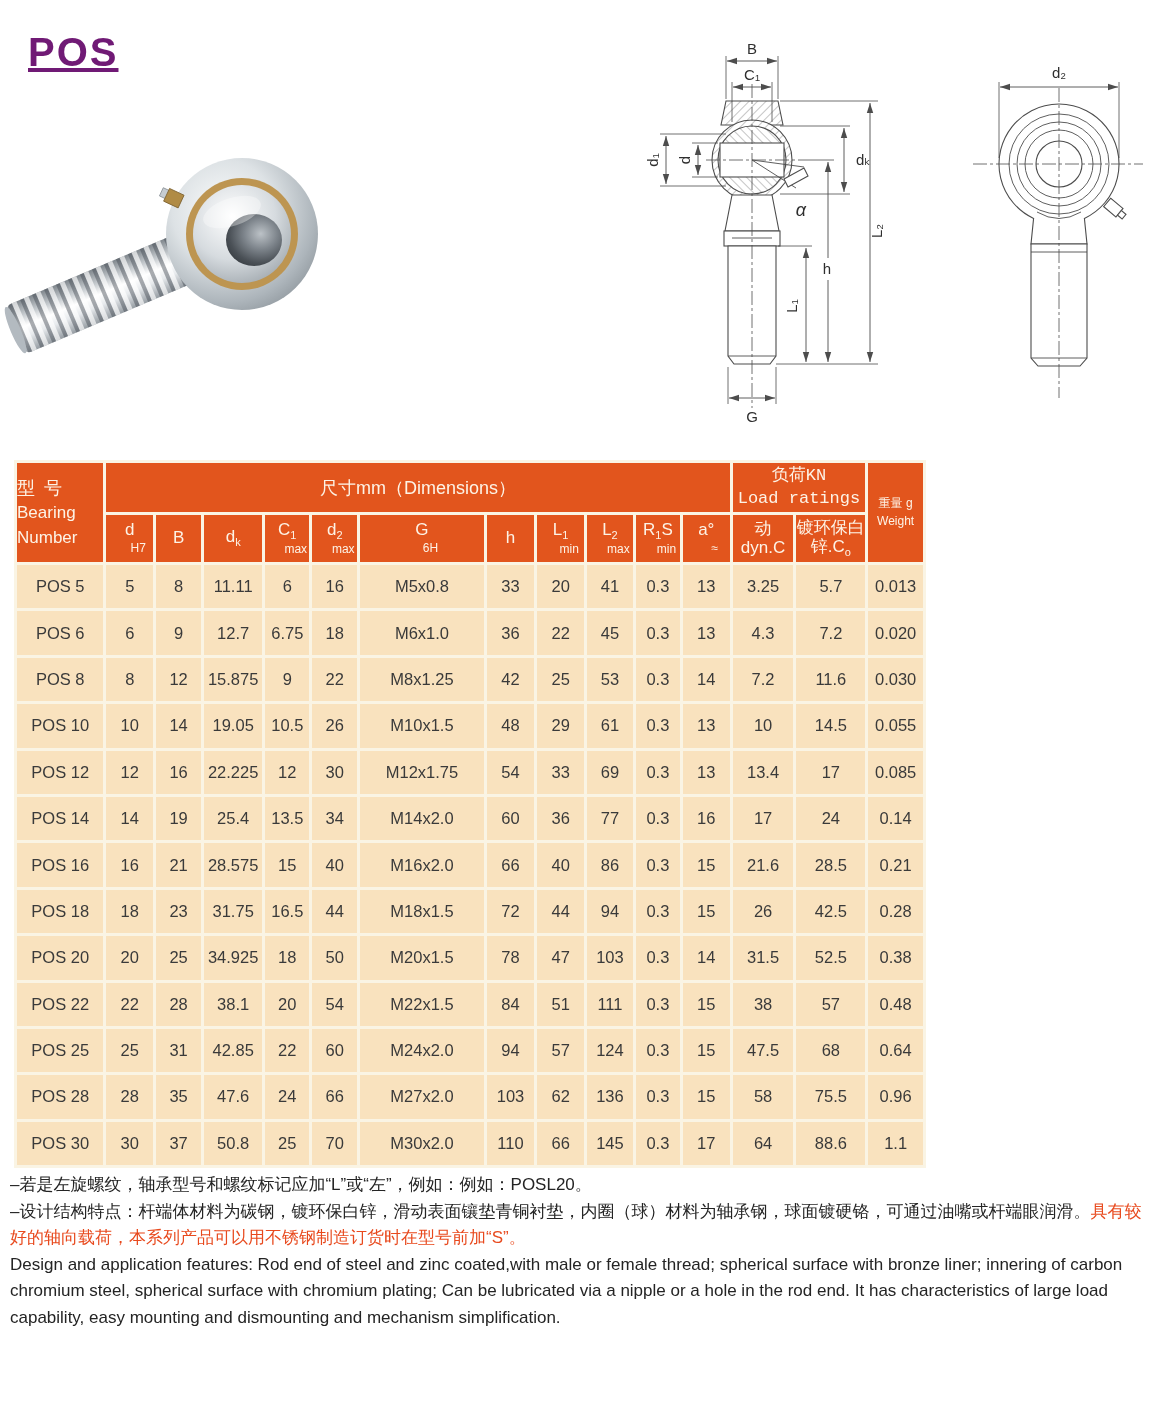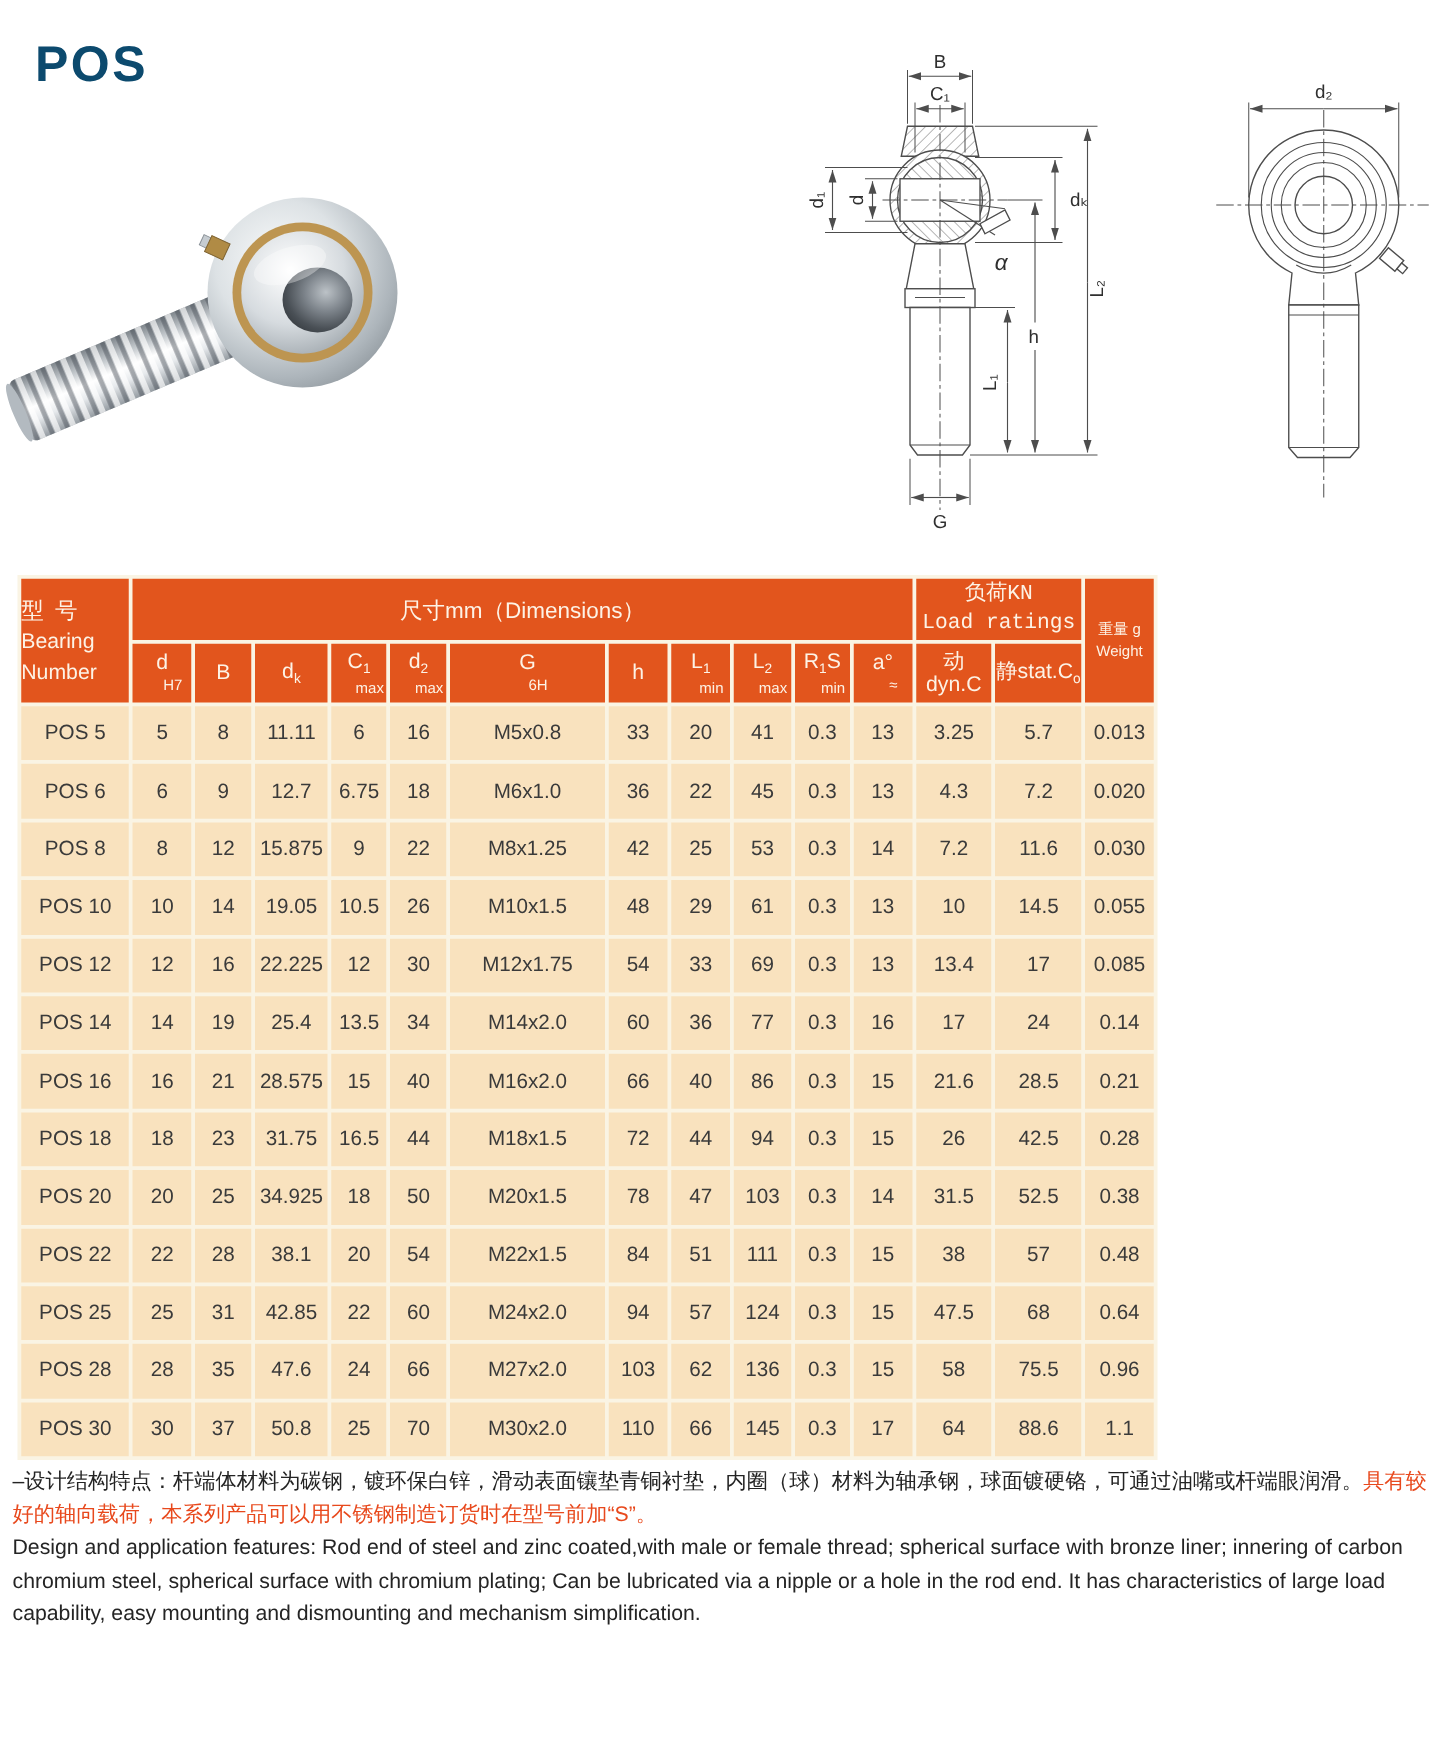--- a/index.html
+++ b/index.html
@@ -1,20 +1,20 @@
 <!DOCTYPE html>
 <html><head>
 <meta charset="utf-8">
 <style>
   html,body{margin:0;padding:0;background:#fff;}
   body{font-family:"Liberation Sans","DejaVu Sans",sans-serif;color:#2b2b2b;}
   .page{position:relative;width:1160px;height:1410px;background:#fff;overflow:hidden;}
 
   .page-title{position:absolute;left:28px;top:30px;font-size:40px;font-weight:bold;
-    color:#0c4a6e;letter-spacing:2px;}
+    color:#701a75;letter-spacing:2px;text-decoration:underline;}
 
   .photo-wrap{position:absolute;left:2px;top:112px;width:345px;height:268px;}
   .draw-front{position:absolute;left:620px;top:26px;width:282px;height:407px;}
   .draw-side{position:absolute;left:943px;top:26px;width:217px;height:407px;}
 
   svg text{font-family:"Liberation Sans","DejaVu Sans",sans-serif;font-size:15px;fill:#2f2f2f;}
   .lbl-it{font-style:italic;font-size:18px;}
   .shape{stroke:#4d4d4d;stroke-width:1.1;}
   .thin{stroke:#4d4d4d;stroke-width:0.9;fill:none;}
   .ext{stroke:#4d4d4d;stroke-width:0.8;fill:none;}
@@ -288,21 +288,21 @@
               <div class="col-note">min</div>
             </th>
             <th>
               <div class="col-top"><span>a</span><span>°</span></div>
               <div class="col-note">≈</div>
             </th>
             <th>
               <div class="col-top"><span>动dyn.C</span></div>
             </th>
             <th>
-              <div class="col-top"><span>静stat.C</span><sub>o</sub></div>
+              <div class="col-top"><span>镀环保白锌.C</span><sub>o</sub></div>
             </th>
           </tr>
       </thead>
       <tbody id="table-body">
           <tr>
             <td>POS 5</td>
             <td>5</td>
             <td>8</td>
             <td>11.11</td>
             <td>6</td>
@@ -519,19 +519,20 @@
             <td>17</td>
             <td>64</td>
             <td>88.6</td>
             <td>1.1</td>
           </tr>
         </tbody>
     </table>
   </div>
 
   <div class="notes">
+    <p>–若是左旋螺纹，轴承型号和螺纹标记应加“L”或“左”，例如：例如：POSL20。</p>
     <p>
       <span>–设计结构特点：杆端体材料为碳钢，镀环保白锌，滑动表面镶垫青铜衬垫，内圈（球）材料为轴承钢，球面镀硬铬，可通过油嘴或杆端眼润滑。</span><span class="note-red">具有较好的轴向载荷，本系列产品可以用不锈钢制造订货时在型号前加“S”。</span>
     </p>
     <p>Design and application features: Rod end of steel and zinc coated,with male or female thread; spherical surface with bronze liner; innering of carbon chromium steel, spherical surface with chromium plating; Can be lubricated via a nipple or a hole in the rod end. It has characteristics of large load capability, easy mounting and dismounting and mechanism simplification.</p>
   </div>
 
 </div>
 
 </body></html>

